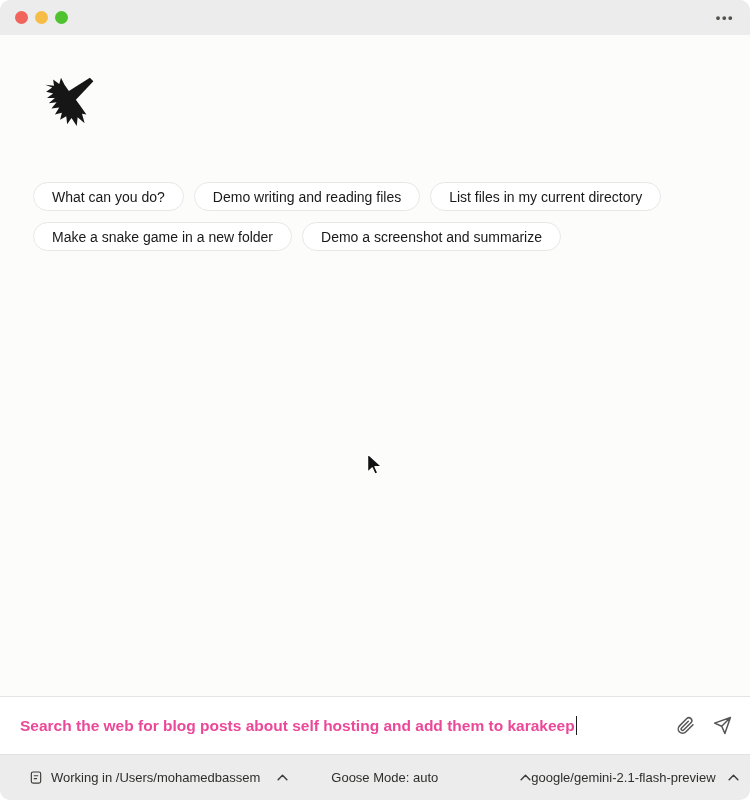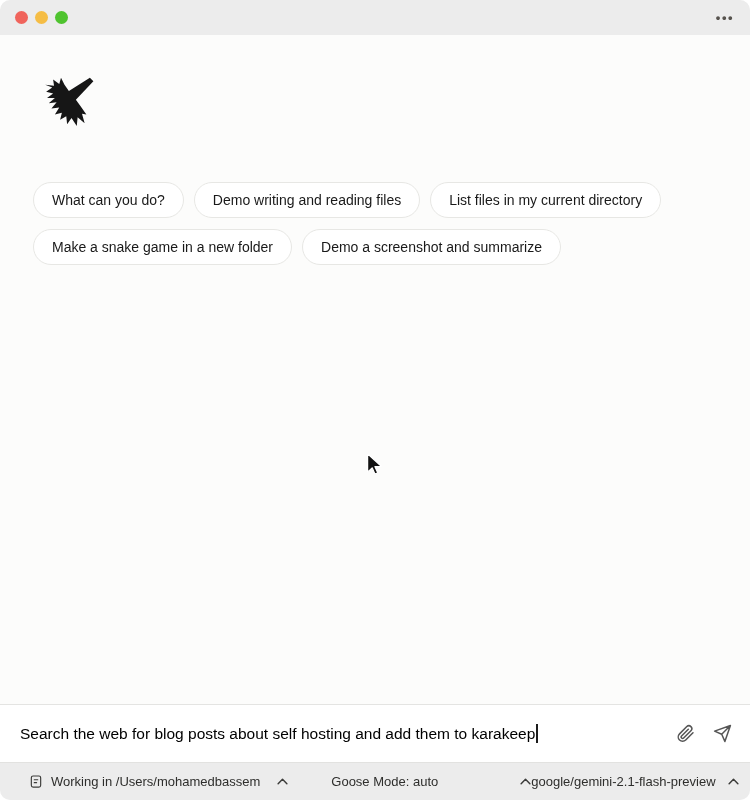--- a/index.html
+++ b/index.html
@@ -36,21 +36,21 @@
   .main { flex: 1 1 auto; position: relative; background: #fcfcfb; }
 
   .logo { position: absolute; left: 40px; top: 40px; width: 56px; height: 58px; }
   .logo svg { width: 100%; height: 100%; }
 
   .chips {
     position: absolute; left: 33px; top: 147px; right: 28px;
     display: flex; flex-wrap: wrap; gap: 11px 10px;
   }
   .chip {
-    height: 36px;
+    height: 29px;
     display: inline-flex; align-items: center;
     padding: 0 18px;
     background: #ffffff;
     border: 1px solid #e7e7e4;
     border-radius: 18px;
     font-size: 14px; color: #191919;
     white-space: nowrap;
     cursor: pointer;
   }
 
@@ -59,36 +59,36 @@
   
   .composer {
     height: 58px; flex: none;
     background: #ffffff;
     border-top: 1px solid #e4e4e2;
     display: flex; align-items: center;
     padding: 0 17px 0 20px;
   }
   .chat-input {
     flex: 1 1 auto;
-    font-size: 15.5px; color: #000000;
+    font-size: 15.5px; color: #ec4899;
     white-space: nowrap; overflow: hidden;
-    outline: none; cursor: text;
+    outline: none; cursor: text; font-weight: bold;
   }
   .misspelled { border-bottom: 2px dotted #e0442e; padding-bottom: 1px; }
   .caret {
     display: inline-block; width: 1.5px; height: 19px;
     background: #1c1c1c; vertical-align: -4px; margin-left: 1px;
   }
   .composer-actions { display: flex; align-items: center; gap: 15px; margin-left: 14px; }
   .icon-btn { width: 22px; height: 22px; display: flex; align-items: center; justify-content: center; cursor: pointer; }
   .icon-btn svg { display: block; }
 
   
   .statusbar {
-    height: 38px; flex: none;
+    height: 46px; flex: none;
     background: #ececec;
     border-top: 1px solid #e2e2e0;
     display: flex; align-items: center;
     font-size: 13px; color: #2e2e2c;
   }
   .status-item { display: flex; align-items: center; cursor: pointer; height: 100%; }
   .status-item .label { white-space: nowrap; }
   .st-dir { flex: 0 0 262px; padding-left: 20px; gap: 8px; }
   .st-dir .chev { margin-left: 9px; }
   .st-mode { flex: 0 0 200px; margin-left: 43px; justify-content: space-between; }

